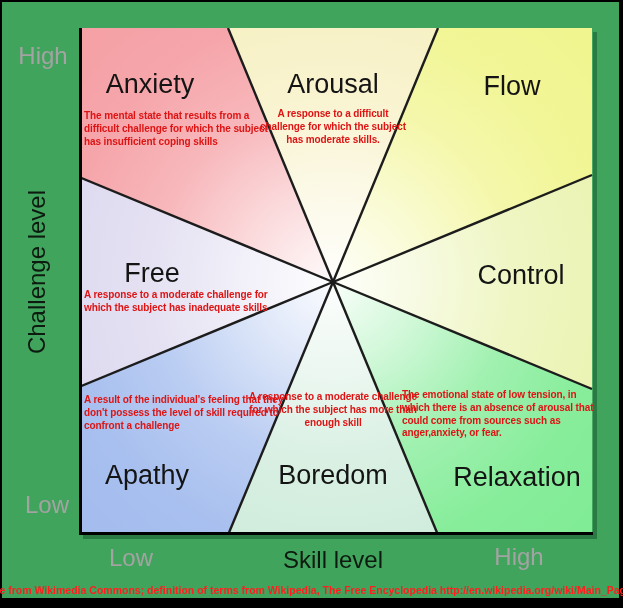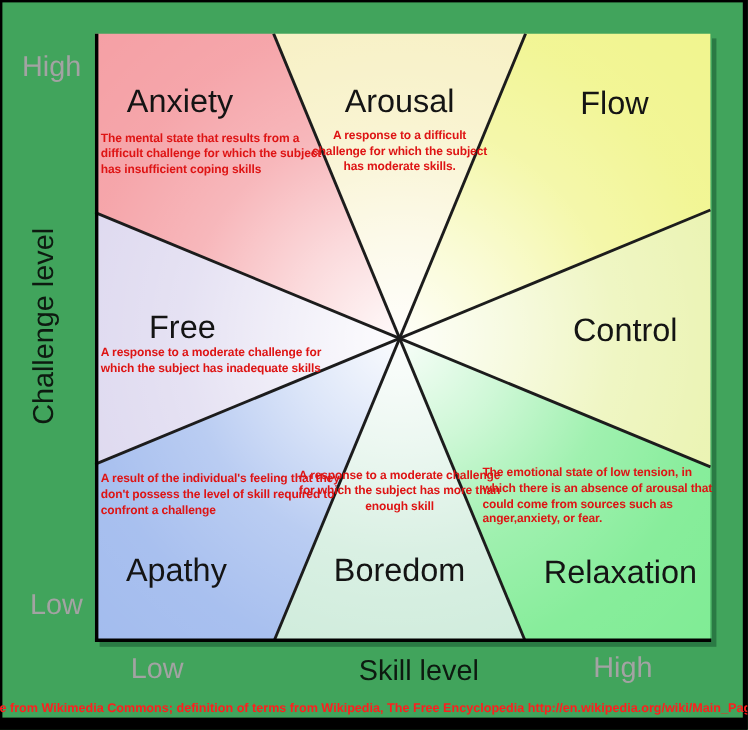--- a/index.html
+++ b/index.html
@@ -99,17 +99,17 @@
   <div class="desc center" style="left:333px;top:108px;width:155px">A response to a difficult challenge for which the subject has moderate skills.</div>
   <div class="desc" style="left:84px;top:289px;width:212px">A response to a moderate challenge for which the subject has inadequate skills</div>
   <div class="desc" style="left:84px;top:394px;width:208px">A result of the individual's feeling that they don't possess the level of skill required to confront a challenge</div>
   <div class="desc center" style="left:333px;top:391px;width:168px">A response to a moderate challenge for which the subject has more than enough skill</div>
   <div class="desc" style="left:402px;top:389px;width:202px">The emotional state of low tension, in which there is an absence of arousal that could come from sources such as anger,anxiety, or fear.</div>
 
   <div class="axis-tick" style="left:43px;top:56px">High</div>
   <div class="axis-label-y" style="left:37px;top:272px">Challenge level</div>
   <div class="axis-tick" style="left:47px;top:505px">Low</div>
   <div class="axis-tick" style="left:131px;top:558px">Low</div>
-  <div class="axis-label-x" style="left:349px;top:560px">Skill level</div>
+  <div class="axis-label-x" style="left:333px;top:560px">Skill level</div>
   <div class="axis-tick" style="left:519px;top:557px">High</div>
 
   <div class="attribution">file from Wikimedia Commons; definition of terms from Wikipedia, The Free Encyclopedia http://en.wikipedia.org/wiki/Main_Page</div>
 </div>
 
 </body></html>

